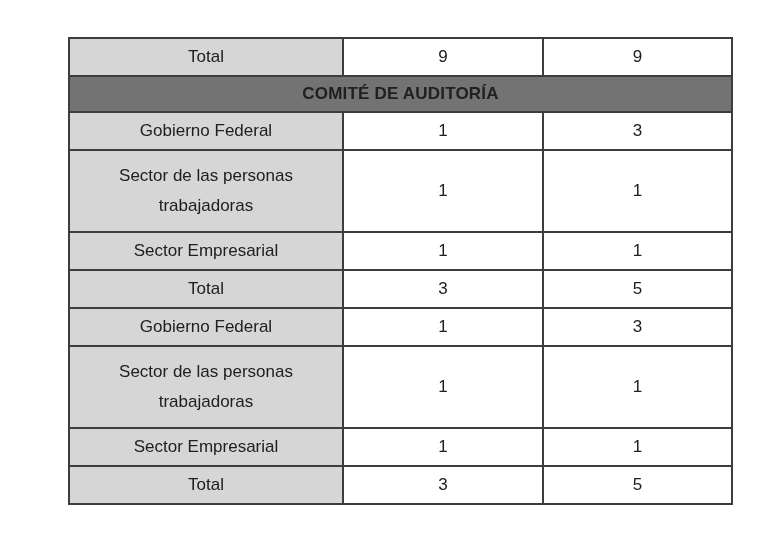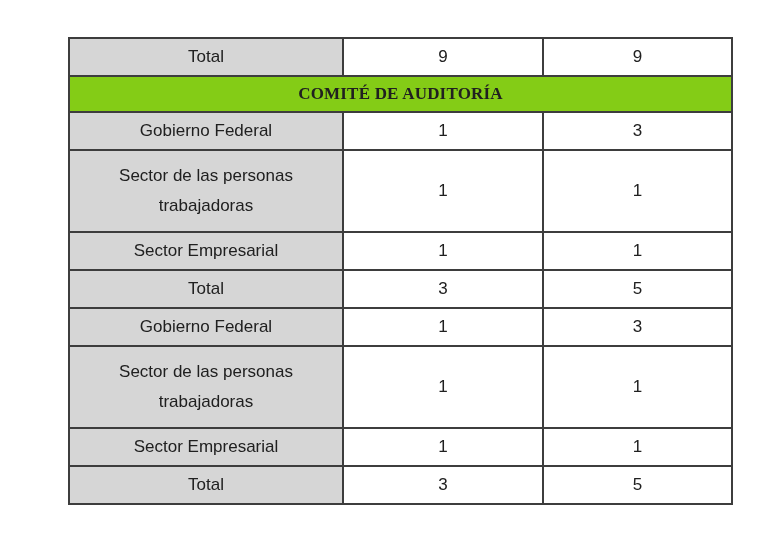--- a/index.html
+++ b/index.html
@@ -39,25 +39,24 @@
     line-height: 30px;
     padding: 3px 6px;
   }
   td.label {
     background: #d6d6d6;
   }
   td.value {
     background: #ffffff;
   }
   tr.section td {
-    background: #84cc16;
+    background: #737373;
     font-weight: bold;
     letter-spacing: 0.2px;
     padding: 2px 6px;
-    font-family: Liberation Serif, serif;
   }
   tr.tall td {
     padding-top: 10px;
     padding-bottom: 10px;
   }
 </style>
 </head>
 <body>
 
 <div class="page">

